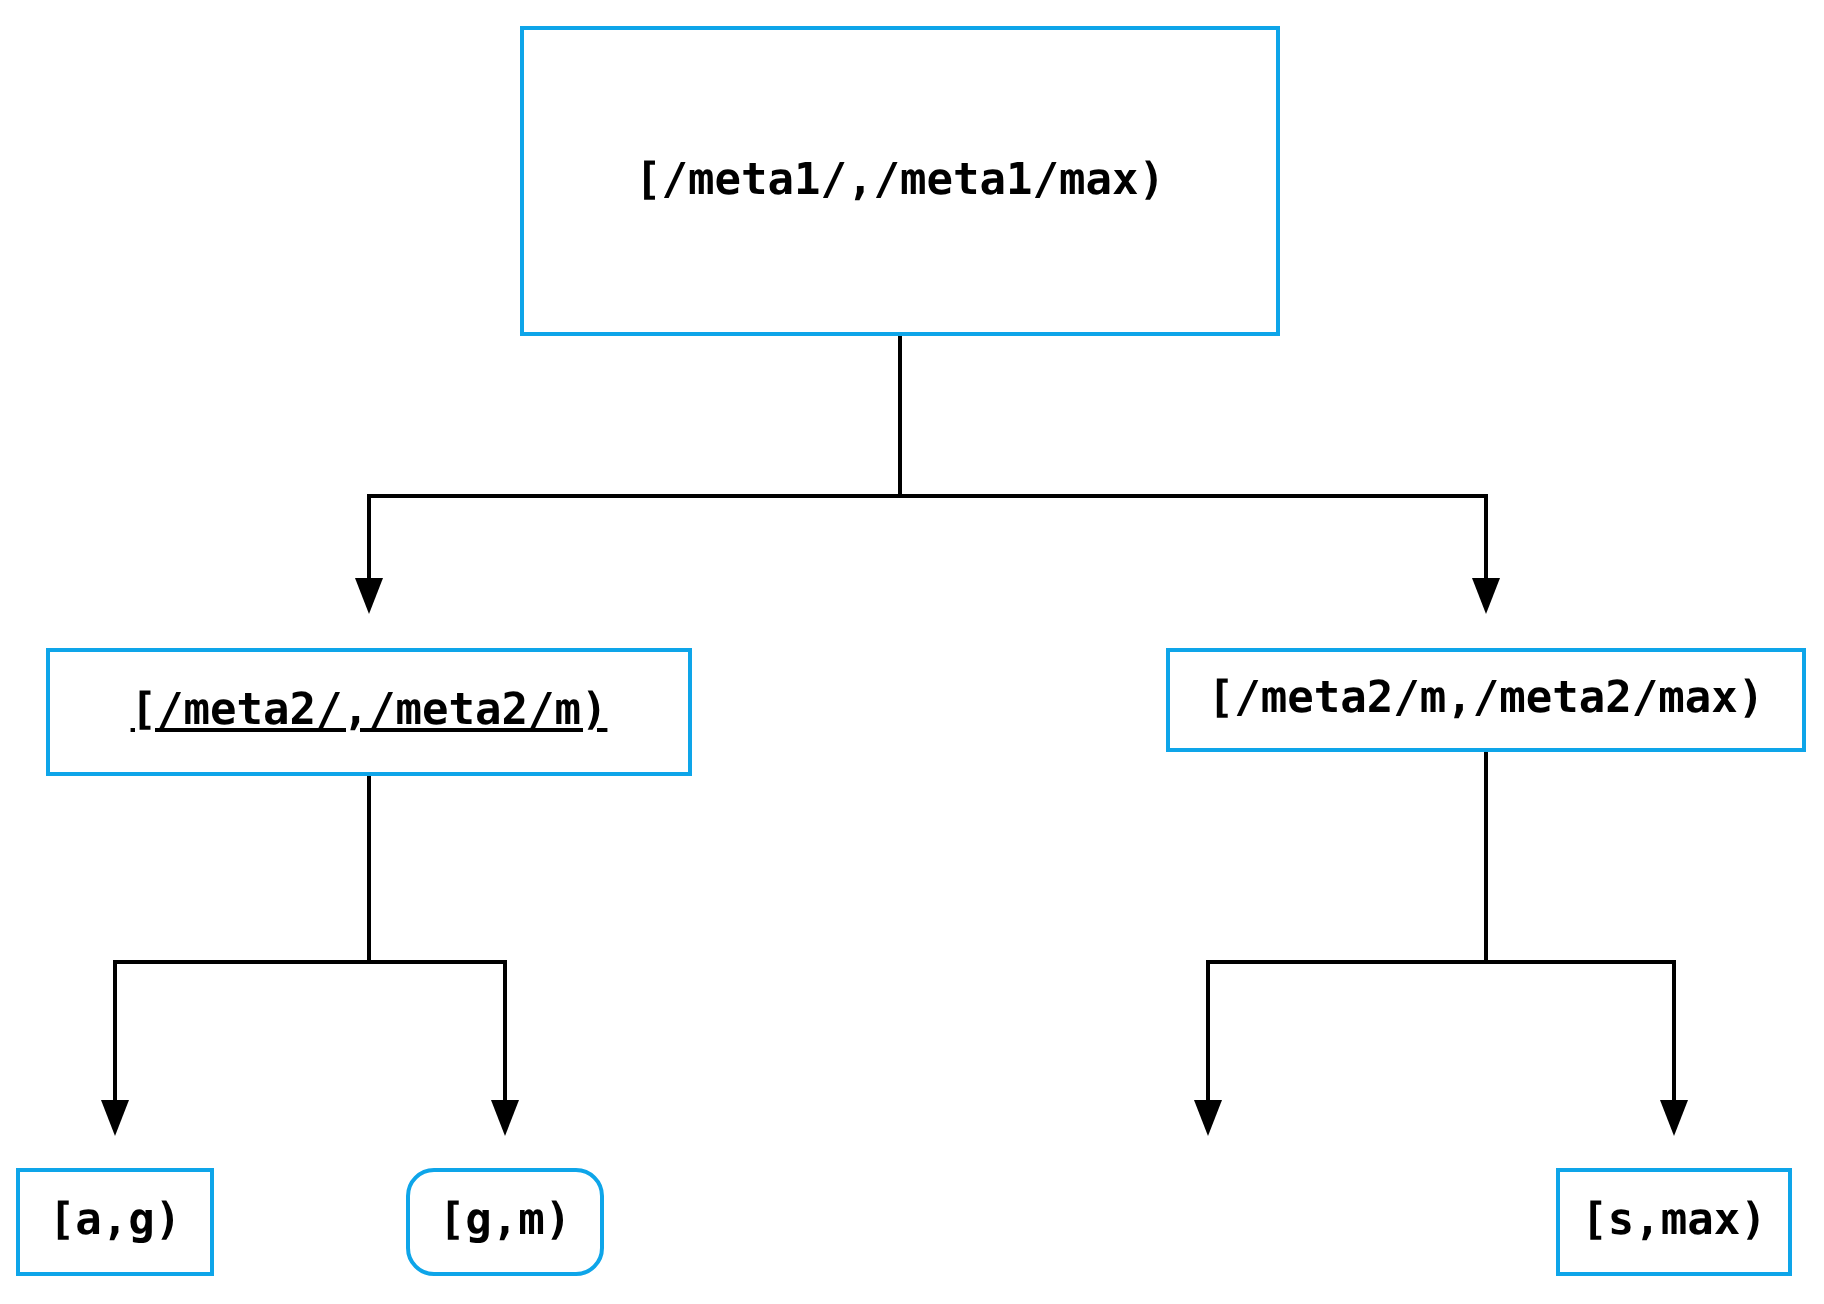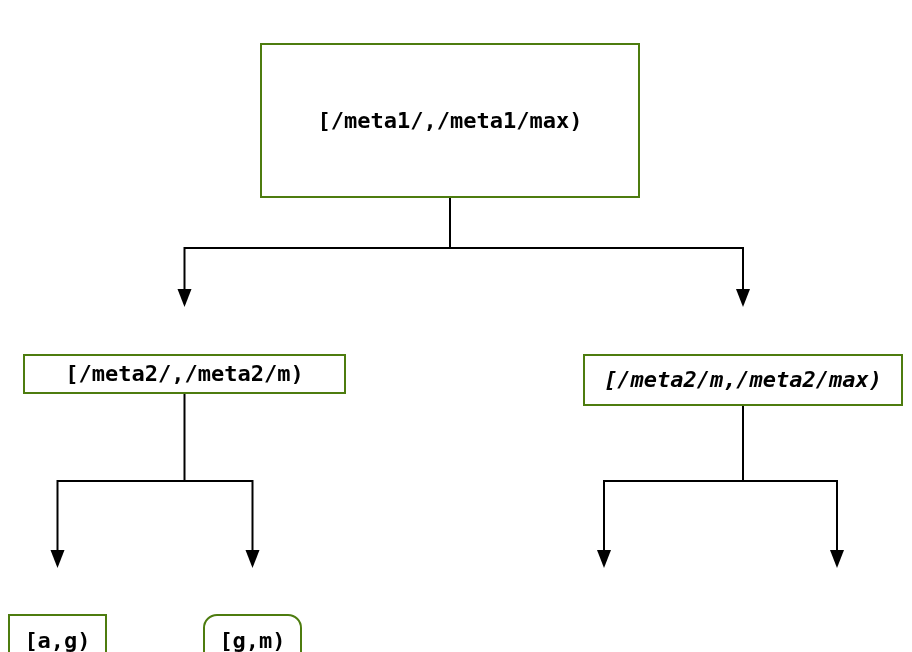--- a/index.html
+++ b/index.html
@@ -18,35 +18,34 @@
   .edges {
     position: absolute;
     left: 0;
     top: 0;
     width: 912px;
     height: 652px;
   }
   .node {
     position: absolute;
     box-sizing: border-box;
-    border: 2px solid #4d7c0f;
+    border: 2px solid #0ea5e9;
     background: #ffffff;
     color: #000000;
     display: flex;
     align-items: center;
     justify-content: center;
     font-weight: bold;
     font-size: 22px;
     line-height: 1;
     white-space: nowrap;
-    margin-top: 30px;
   }
   .node-root   { left: 260px; top: 13px;  width: 380px; height: 155px; }
-  .node-l2a    { left: 23px;  top: 324px; width: 323px; height: 40px; }
-  .node-l2b    { left: 583px; top: 324px; width: 320px; height: 52px; font-style: italic; }
+  .node-l2a    { left: 23px;  top: 324px; width: 323px; height: 64px; text-decoration: underline; }
+  .node-l2b    { left: 583px; top: 324px; width: 320px; height: 52px; }
   .node-leaf1  { left: 8px;   top: 584px; width: 99px;  height: 54px; }
   .node-leaf2  { left: 203px; top: 584px; width: 99px;  height: 54px; border-radius: 14px; }
   .node-leaf3  { left: 553px; top: 584px; width: 102px; height: 54px; }
   .node-leaf4  { left: 778px; top: 584px; width: 118px; height: 54px; }
   .edge {
     stroke: #000000;
     stroke-width: 2;
     fill: none;
   }
   .arrowhead {
@@ -97,14 +96,17 @@
 
   <div class="node node-leaf1">
     <span>[a,g)</span>
   </div>
 
   <div class="node node-leaf2">
     <span>[g,m)</span>
   </div>
 
 
+  <div class="node node-leaf4">
+    <span>[s,max)</span>
+  </div>
 
 </div>
 
 </body></html>

